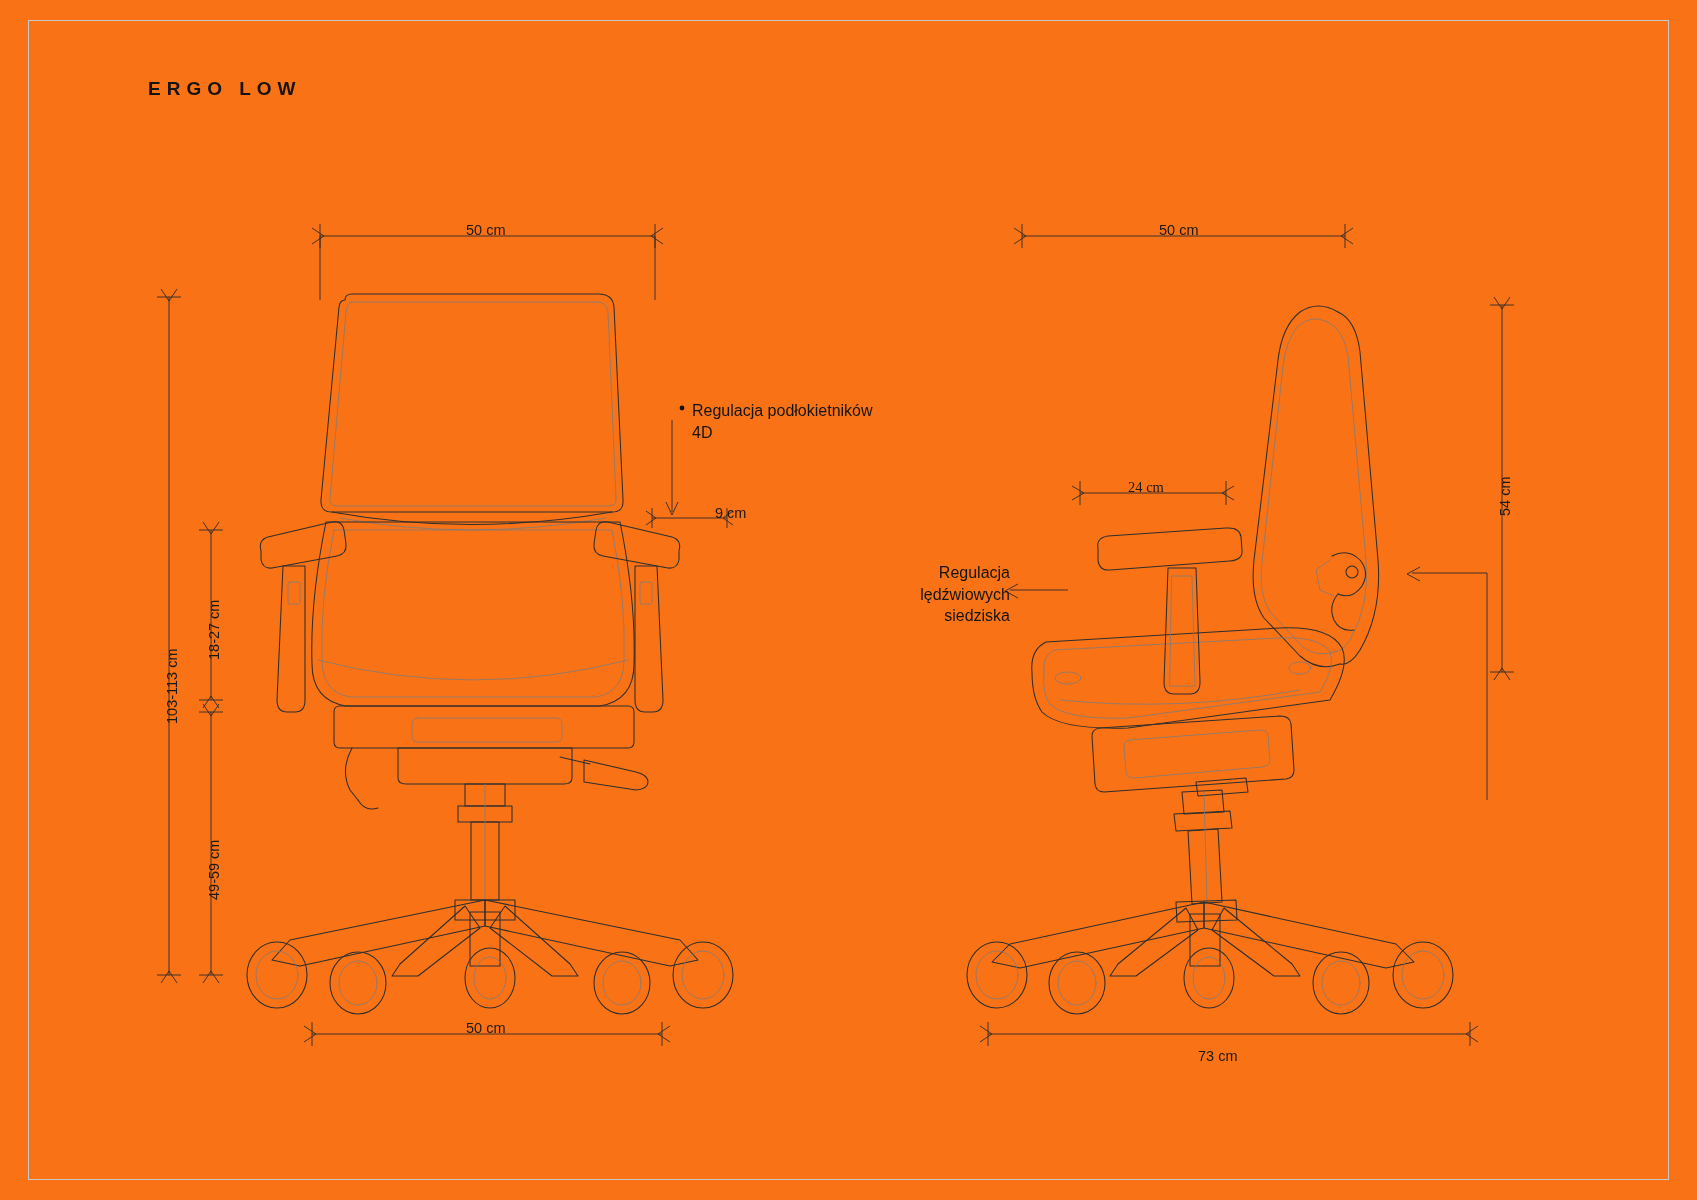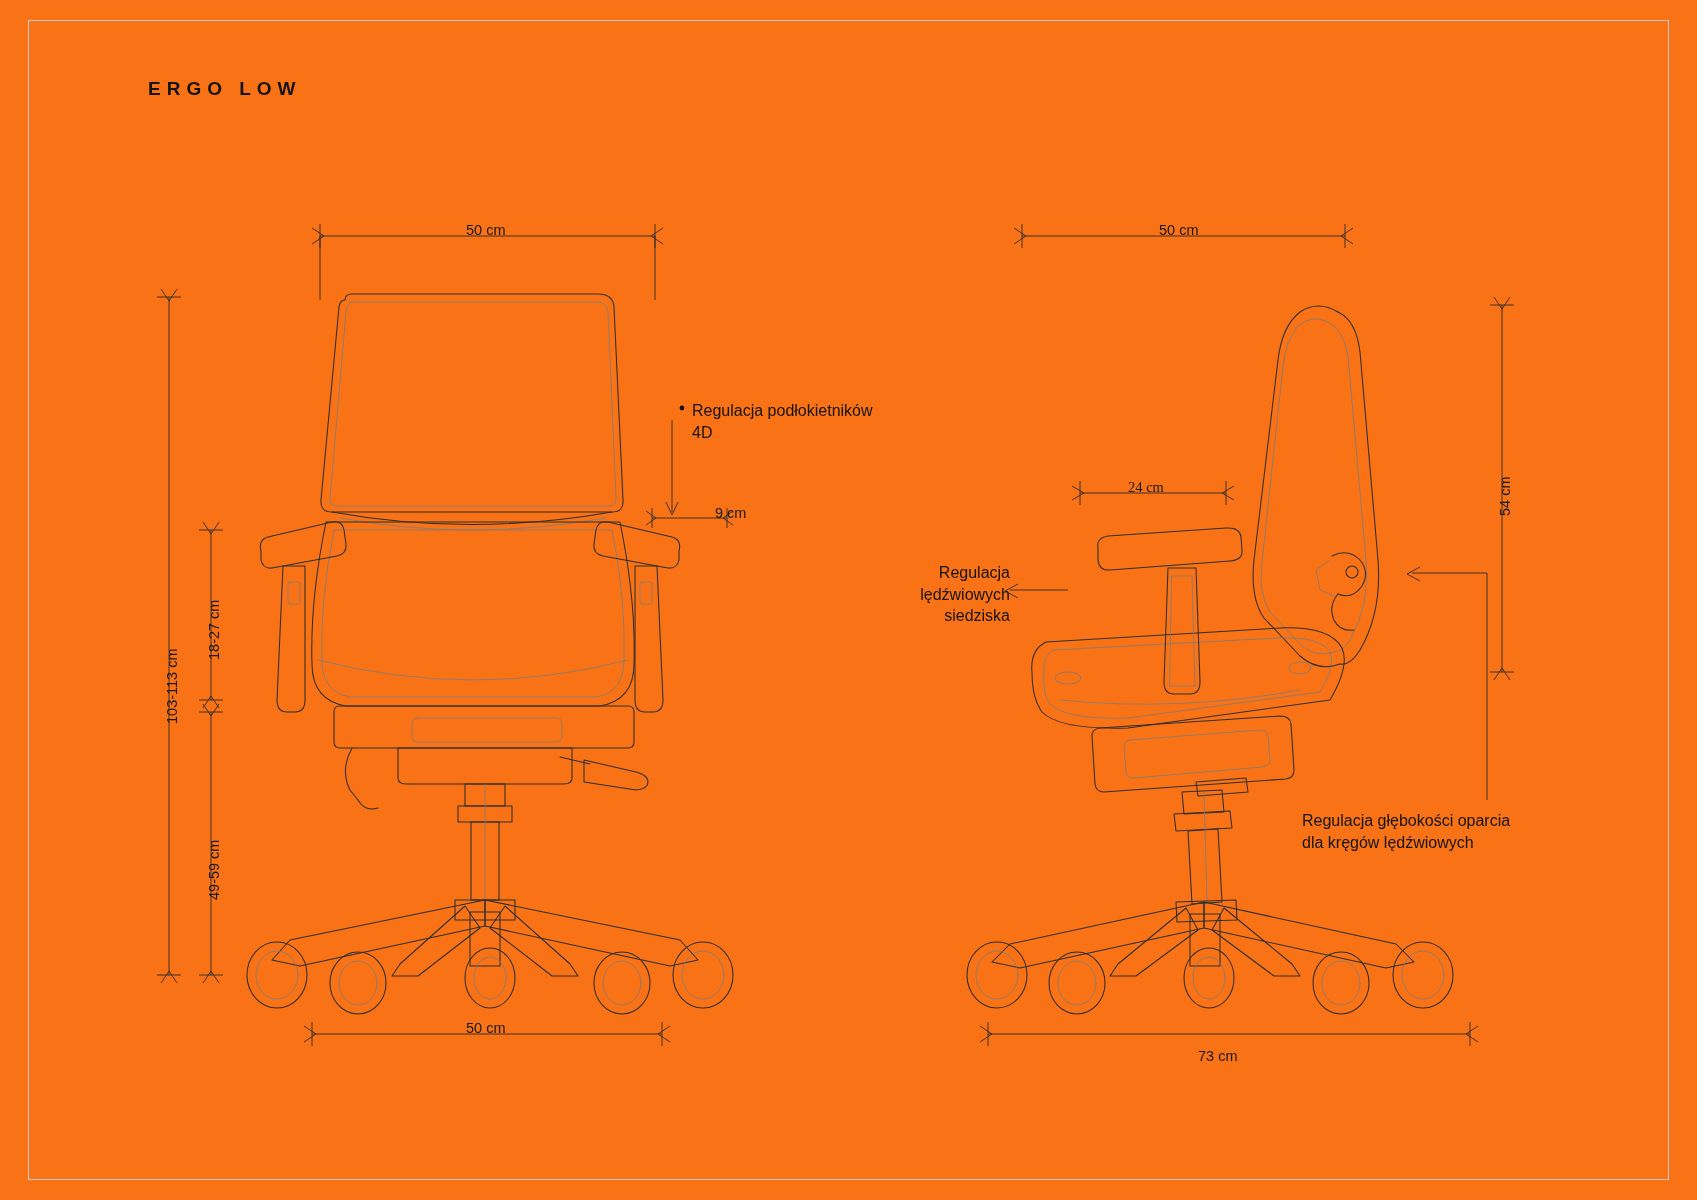--- a/index.html
+++ b/index.html
@@ -343,16 +343,14 @@
 
   <div class="dim-label" style="left:1198px; top:1048px;">73 cm</div>
 
   <div class="dim-label" style="left:1128px; top:479px;font-family:Liberation Serif, serif;">24 cm</div>
 
   <div class="dim-label vert" style="left:1497px; top:516px;">54 cm</div>
 
   <div class="callout right" style="left:860px; top:562px; width:150px;">Regulacja lędźwiowych
 siedziska</div>
 
-  <div class="callout" style="left:1302px; top:810px; width:260px;">Regulacja głębokości oparcia
-dla kręgów lędźwiowych</div>
 
 </div>
 
 </body></html>

